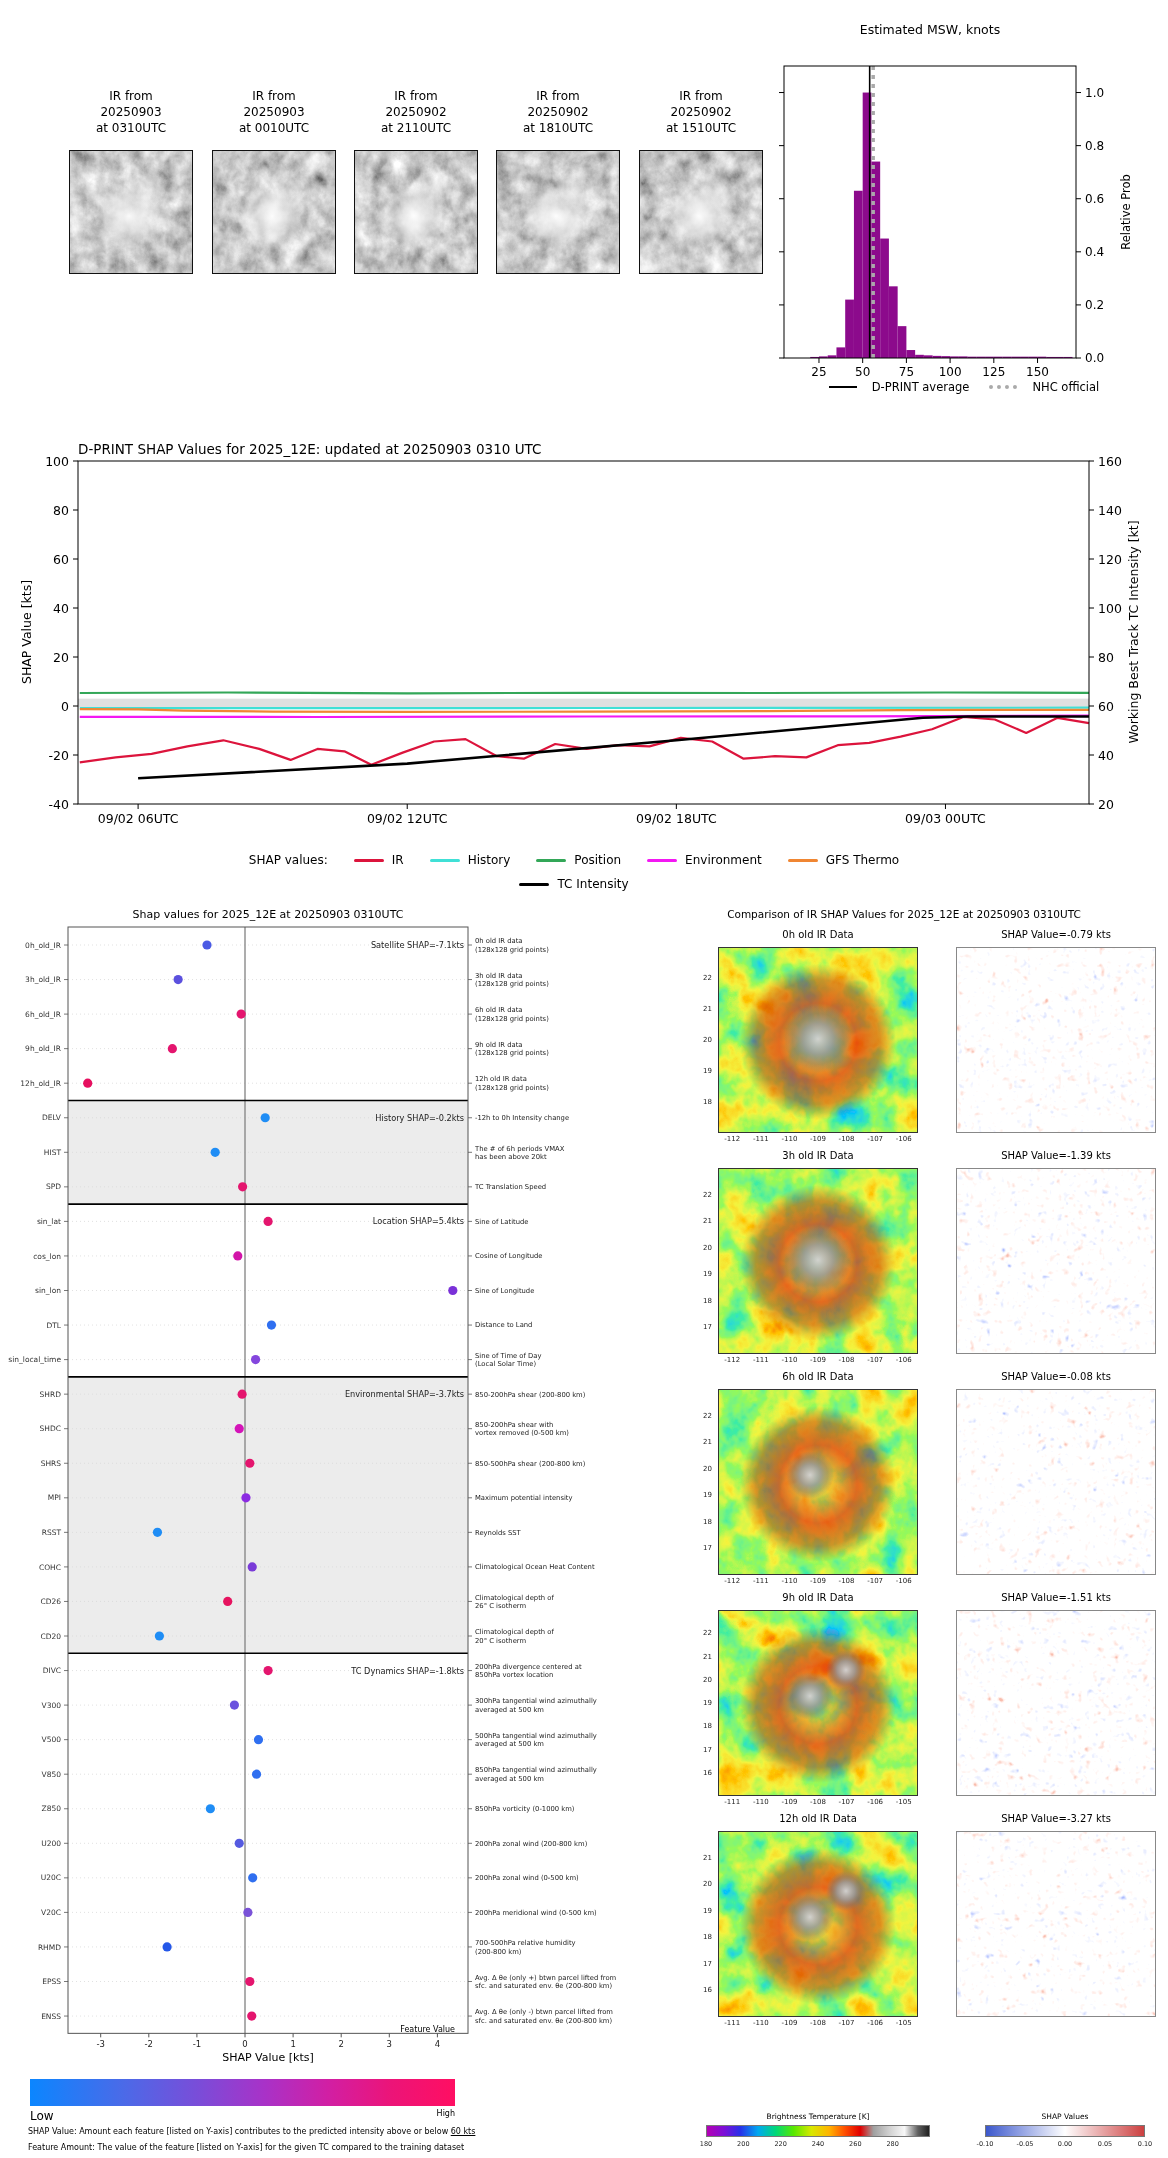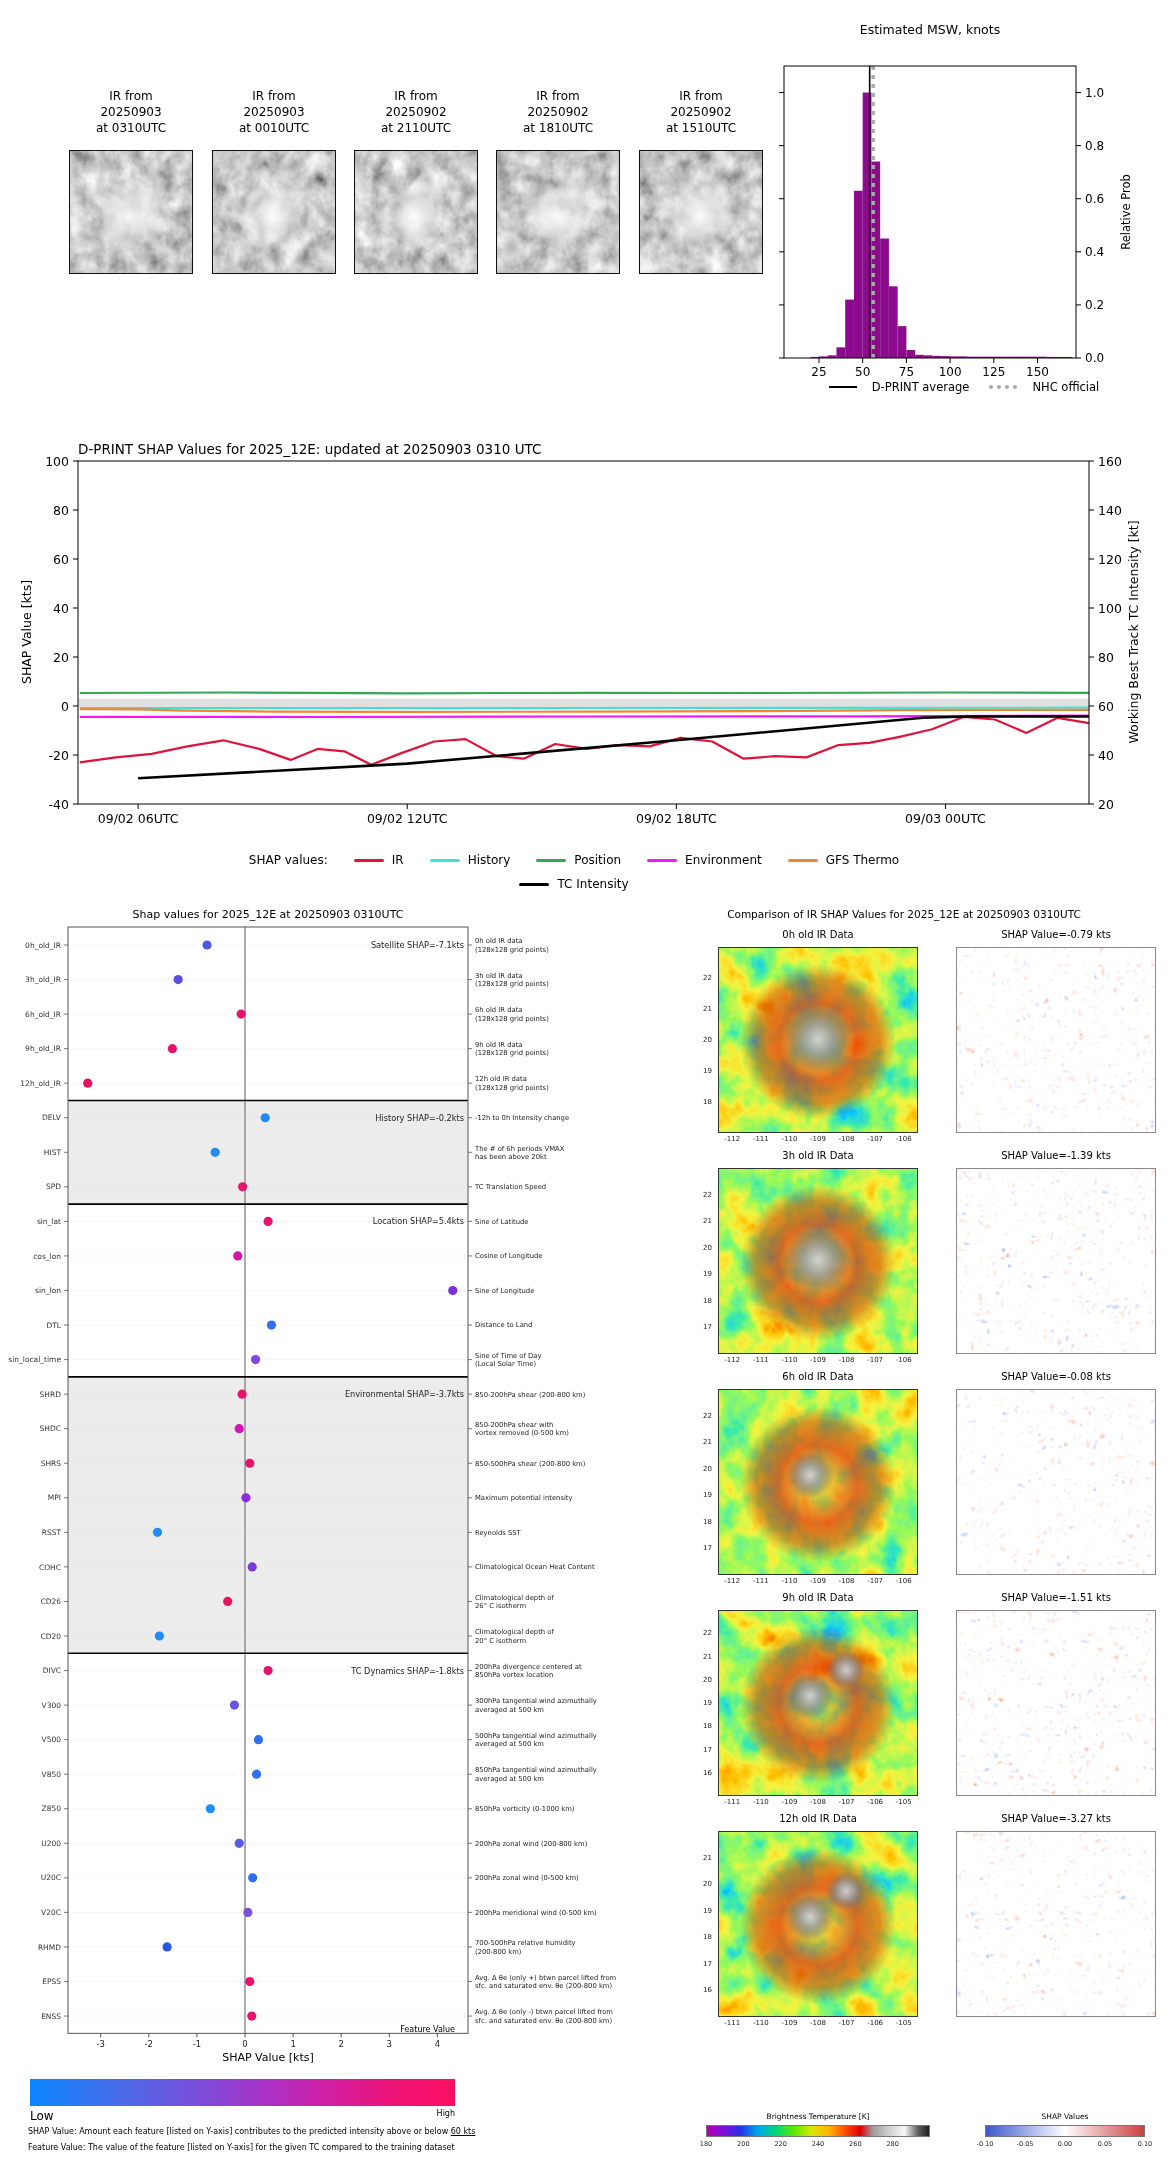--- a/index.html
+++ b/index.html
@@ -543,21 +543,21 @@
         <text x="389.3" y="1142.35" text-anchor="middle" font-size="8.5" fill="#222" font-family="&quot;DejaVu Sans&quot;,&quot;Liberation Sans&quot;,sans-serif">3</text>
         <line x1="437.4" x2="437.4" y1="1128.35" y2="1132.35" stroke="#555"></line>
         <text x="437.4" y="1142.35" text-anchor="middle" font-size="8.5" fill="#222" font-family="&quot;DejaVu Sans&quot;,&quot;Liberation Sans&quot;,sans-serif">4</text>
       </svg>
     <div class="dp-xlabel">SHAP Value [kts]</div>
     <div class="dp-cbar-title">Feature Value</div>
     <div class="dp-cbar"></div>
     <div class="dp-low">Low</div>
     <div class="dp-high">High</div>
     <div class="dp-note" id="note1"><span>SHAP Value: Amount each feature [listed on Y-axis] contributes to the predicted intensity above or below </span><span class="u">60 kts</span></div>
-    <div class="dp-note" id="note2"><span>Feature Value: The value of the feature [listed on Y-axis] for the given TC compared to the training dataset</span></div>
+    <div class="dp-note" id="note2"><span>Feature Amount: The value of the feature [listed on Y-axis] for the given TC compared to the training dataset</span></div>
   </div>
 
   <div id="cmp">
     <div class="cmp-title">Comparison of IR SHAP Values for 2025_12E at 20250903 0310UTC</div>
     <div id="cmp-rows">
         <div class="map-title" style="left:218px;top:24px;">0h old IR Data</div>
         <div class="map-title" style="left:456px;top:24px;">SHAP Value=-0.79 kts</div>
         <div class="map-frame" style="left:218px;top:42px;"><svg width="200" height="186">
             <rect x="0" y="0" width="200" height="186" fill="#2a8a2a"></rect>
             <rect x="0" y="0" width="200" height="186" filter="url(#fj0)"></rect>

